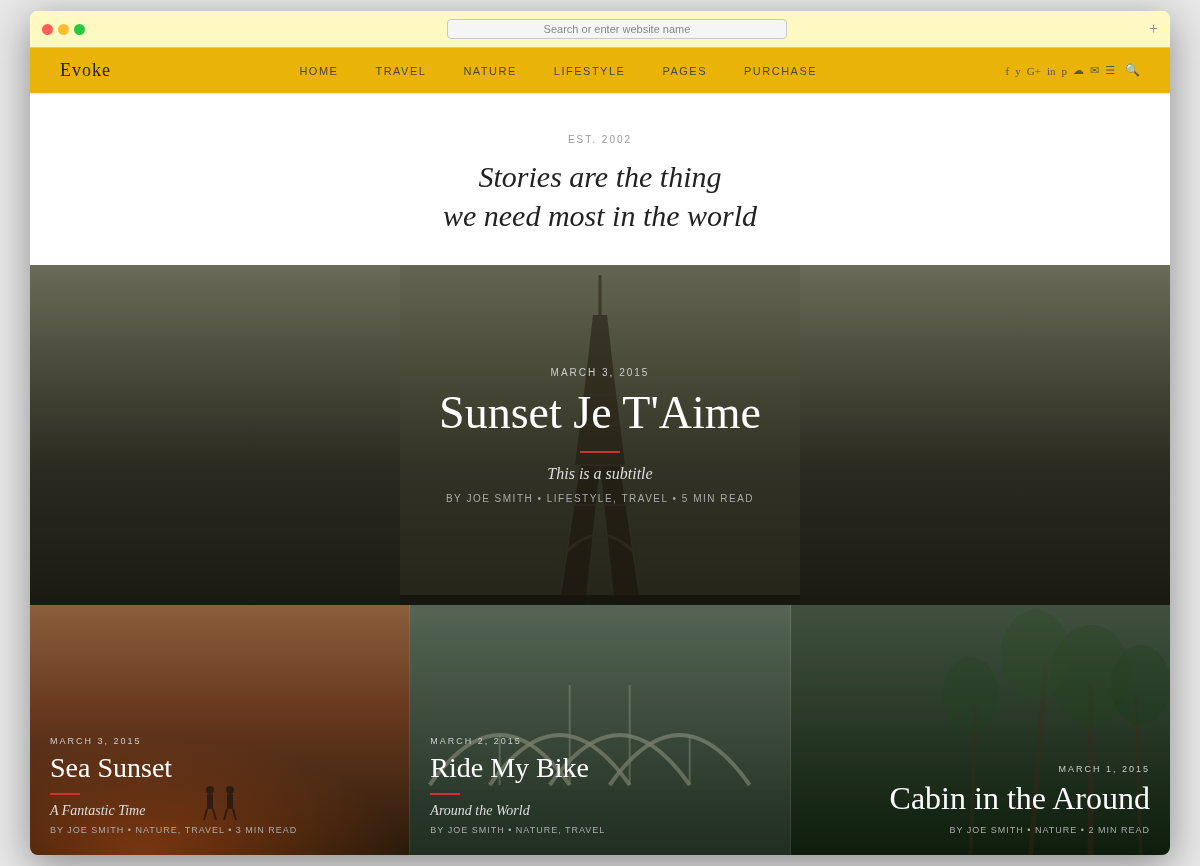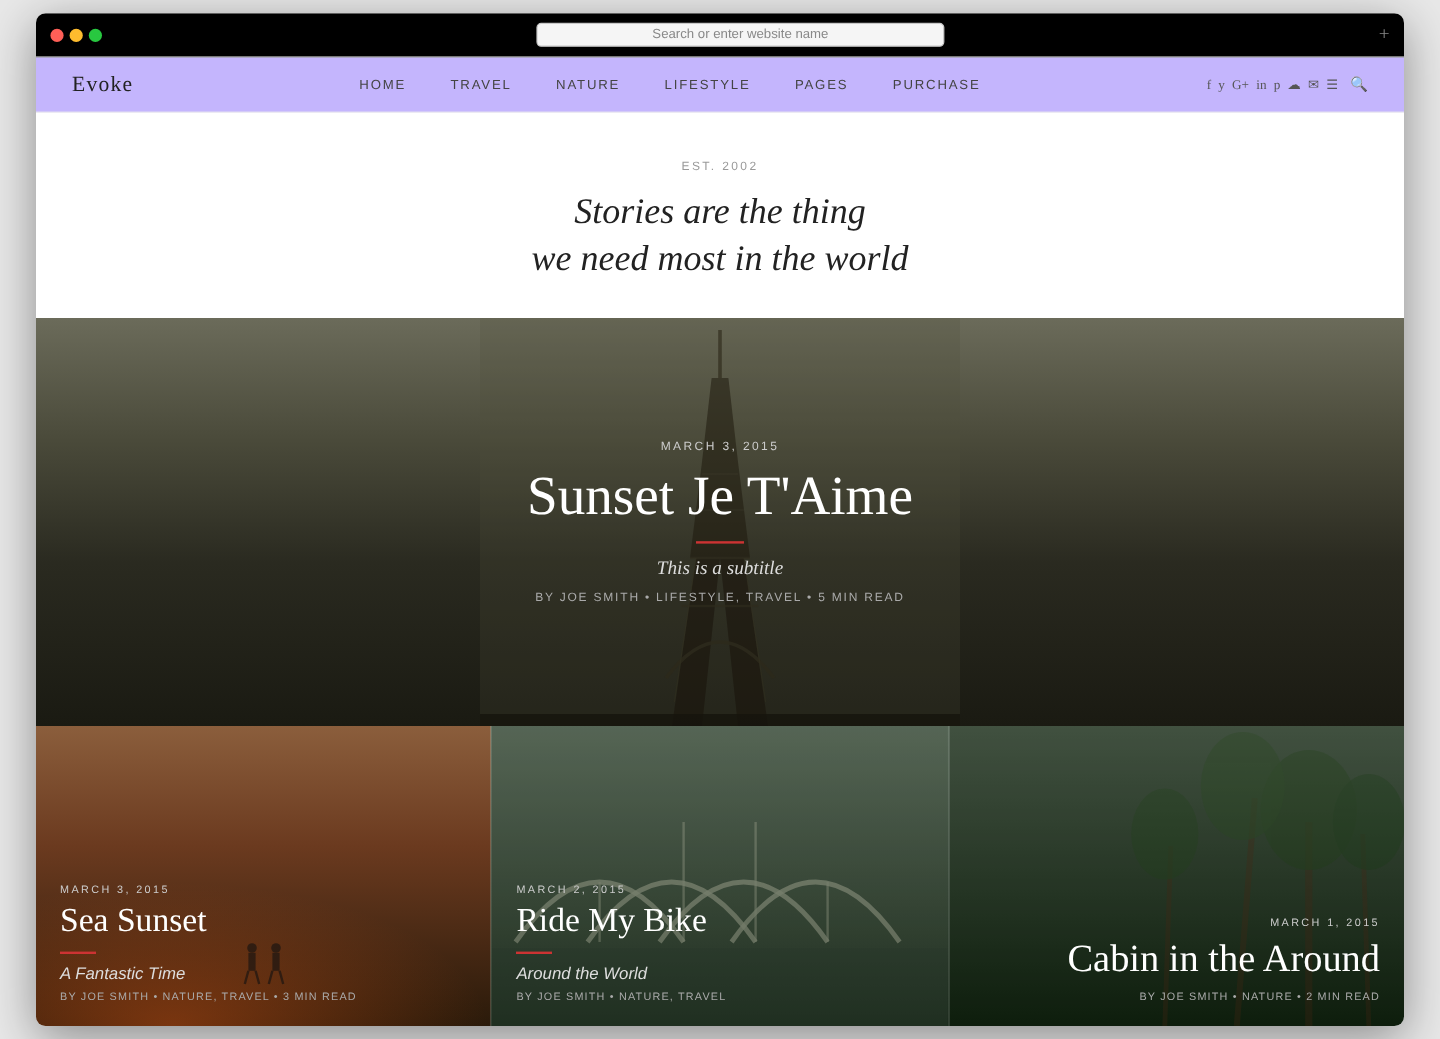--- a/index.html
+++ b/index.html
@@ -15,21 +15,21 @@
 
     .browser-window {
       width: 1140px;
       border-radius: 8px;
       overflow: hidden;
       box-shadow: 0 10px 40px rgba(0,0,0,0.4);
       background: #fff;
     }
 
     .browser-chrome {
-      background: #000000;
+      background: #fef9c3;
       padding: 8px 12px;
       display: flex;
       align-items: center;
       gap: 10px;
       border-bottom: 1px solid #c8c8c8;
     }
 
     .browser-dots {
       display: flex;
       gap: 5px;
@@ -66,21 +66,21 @@
 
     .browser-new-tab {
       font-size: 16px;
       color: #888;
       cursor: pointer;
       margin-left: auto;
     }
 
     
     .site-header {
-      background: #c4b5fd;
+      background: #eab308;
       padding: 12px 30px;
       display: flex;
       align-items: center;
       border-bottom: 1px solid #eee;
     }
 
     .site-logo {
       font-family: Georgia, serif;
       font-size: 18px;
       font-weight: normal;
@@ -309,21 +309,21 @@
     }
 
     .card-separator {
       width: 30px;
       height: 2px;
       background: #cc3333;
       margin-bottom: 8px;
     }
 
     .card-subtitle {
-      font-family: Liberation Sans, sans-serif;
+      font-family: Liberation Serif, serif;
       font-style: italic;
       font-size: 14px;
       color: #ddd;
       margin-bottom: 6px;
     }
 
     .card-meta {
       font-family: Arial, sans-serif;
       font-size: 9px;
       letter-spacing: 1px;

